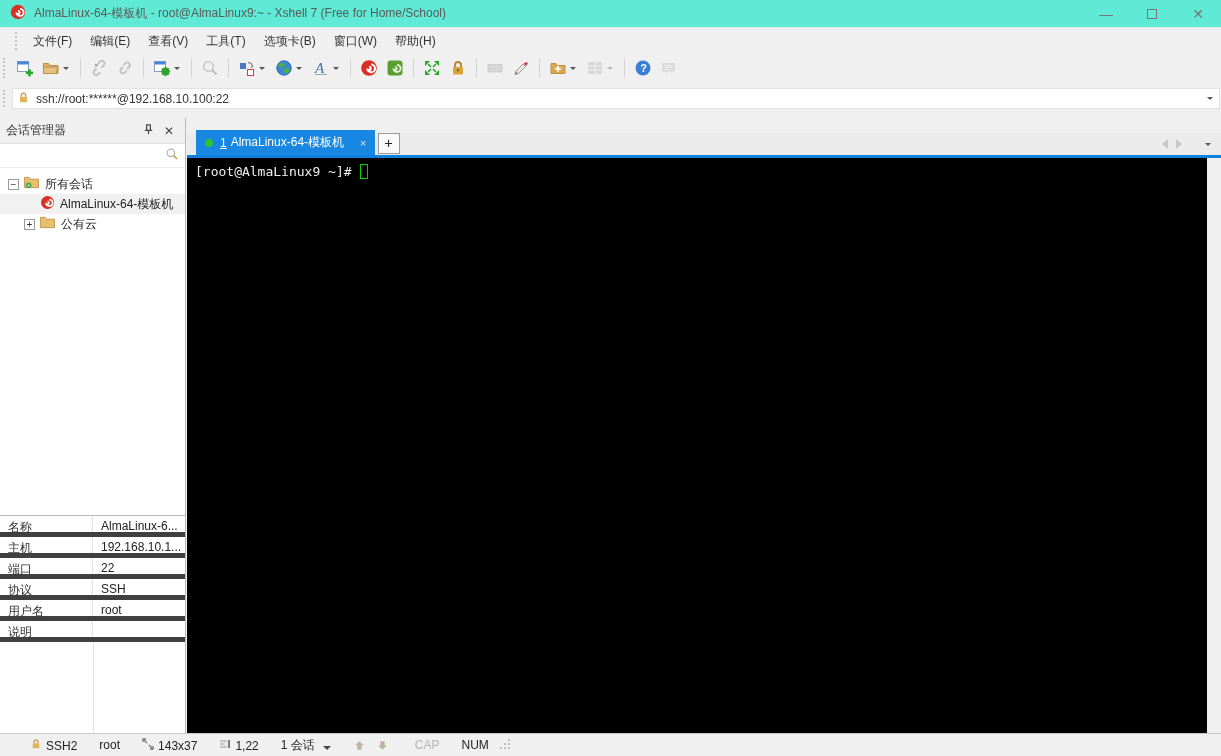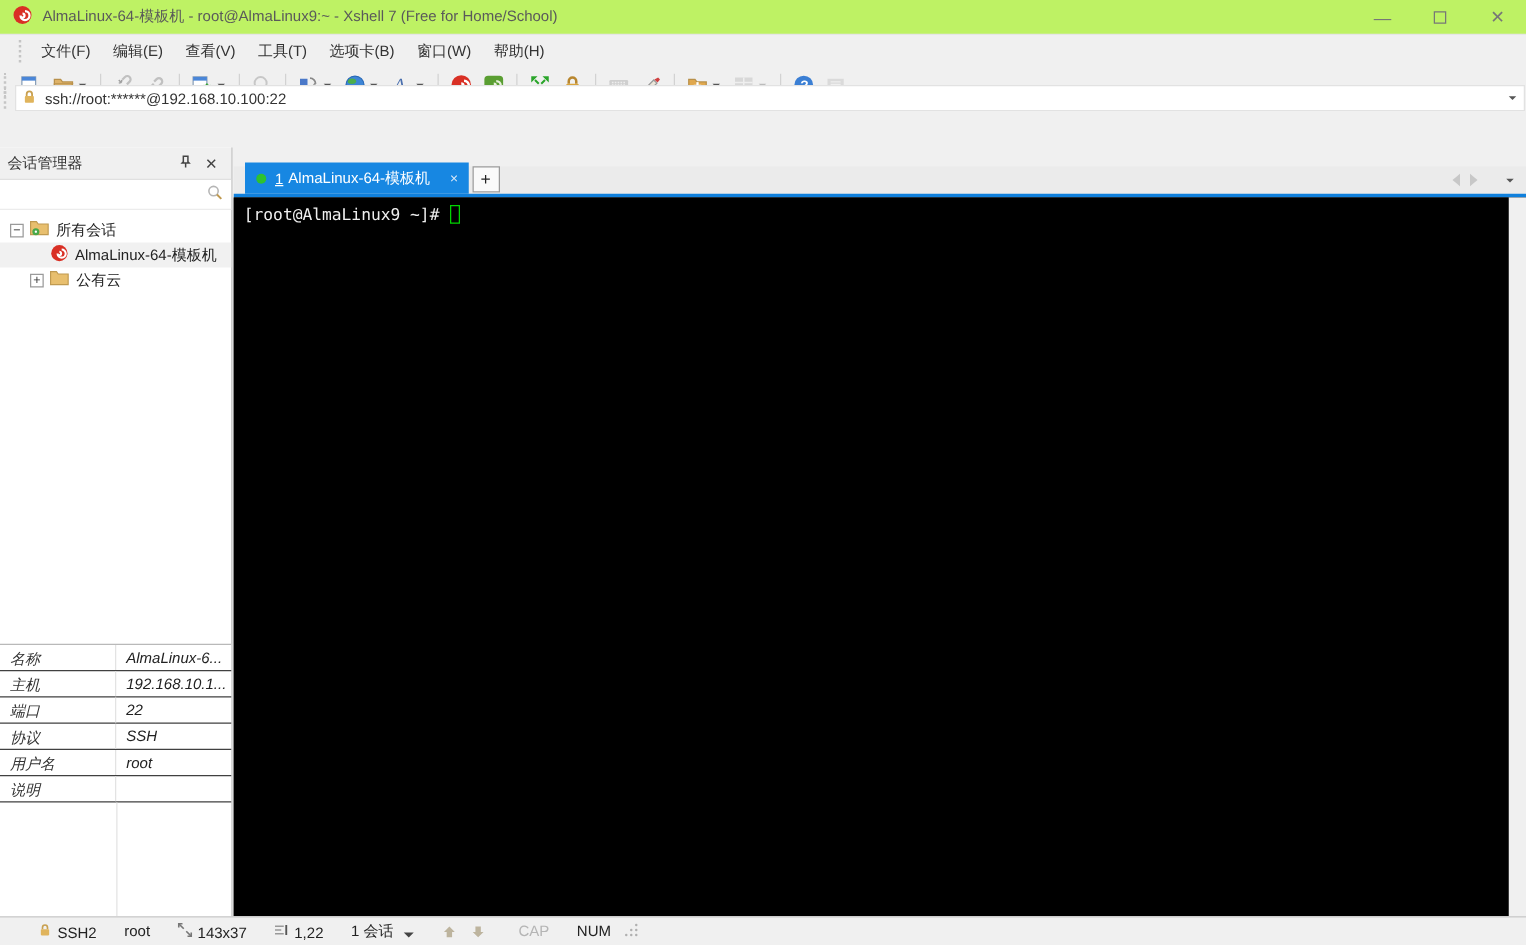--- a/index.html
+++ b/index.html
@@ -4,41 +4,41 @@
 <style>
   * { margin:0; padding:0; box-sizing:border-box; }
   html,body { width:1221px; height:756px; }
   body { font-family:"Liberation Sans","DejaVu Sans",sans-serif; font-size:12px; color:#333; background:#f0f0f0; overflow:hidden; }
   #app { position:relative; width:1221px; height:756px; background:#f0f0f0; }
 
   .row { position:absolute; left:0; right:0; display:flex; align-items:center; }
   .drag { width:5px; align-self:stretch; margin:4px 4px 4px 3px; border-left:2px dotted #c5c5c5; }
 
   
-  .titlebar { top:0; height:28px; background:#bef264; border-bottom:1px solid #e6e6e6; padding-left:10px; }
+  .titlebar { top:0; height:28px; background:#5eead4; border-bottom:1px solid #e6e6e6; padding-left:10px; }
   .titlebar .title { color:#5a5a5a; margin-left:8px; flex:1; }
   .wctrl { display:flex; height:100%; }
   .wbtn { width:46px; height:100%; display:flex; align-items:center; justify-content:center; color:#777; font-size:14px; cursor:default; }
   .wbtn .sq { width:10px; height:10px; border:1px solid #777; display:inline-block; }
 
   
   .menubar { top:28px; height:26px;padding-left:12px; }
   .menu-item { padding:4px 9px; color:#333; cursor:default; }
 
   
   .toolbar { top:54px; height:28px; }
   .tbtn { background:none; border:none; padding:2px 3px; margin:0 1px; display:flex; align-items:center; cursor:default; }
   .tbtn svg { display:block; }
   .caret { width:0; height:0; border:3.5px solid transparent; border-top-color:#555; margin:3px 2px 0 3px; }
   .caret.dis { border-top-color:#bbb; }
   .tsep { width:1px; height:18px; background:#d2d2d2; margin:0 5px; }
   .dis-ic { opacity:.55; filter:grayscale(1); }
 
   
-  .addressrow { top:66px; height:25px; padding-right:1px; }
+  .addressrow { top:86px; height:25px; padding-right:1px; }
   .addrbox { flex:1; height:21px; background:#fff; border:1px solid #e2e2e2; display:flex; align-items:center; padding:0 4px; }
   .addrbox input { flex:1; border:none; outline:none; font:12px "Liberation Sans","DejaVu Sans",sans-serif; color:#333; background:transparent; margin-left:6px; }
 
   
   .infobar { top:107px; height:26px; color:#a9a9a9; }
   .infobar .msg { margin-left:7px; flex:1; }
   .play { width:0; height:0; border:5px solid transparent; border-left:7px solid #c2c2c2; margin-right:14px; }
 
   
   .leftpanel { position:absolute; top:118px; left:0; width:186px; bottom:23px; background:#fff; border-right:1px solid #b9b9b9; }
@@ -46,21 +46,21 @@
   .lp-head .t { flex:1; color:#333; }
   .lp-ic { color:#444; font-size:12px; padding:0 5px; cursor:default; }
   .searchrow { height:24px; display:flex; align-items:center; justify-content:flex-end; border-bottom:1px solid #ececec; padding-right:6px; background:#fff; }
   .tree { padding-top:6px; }
   .trow { height:20px; display:flex; align-items:center; white-space:nowrap; }
   .trow.sel { background:#f1f1f1; }
   .expander { width:11px; height:11px; border:1px solid #9a9a9a; background:#fff; color:#333; font-size:10px; line-height:9px; text-align:center; margin-right:4px; flex:none; }
   .tlabel { margin-left:5px; color:#222; }
 
   .props { position:absolute; left:0; right:0; top:397px; bottom:0; border-top:1px solid #b9b9b9; background:#fff; }
-  .prow { height:21px; display:flex; border-bottom:1px solid #404040;font-style:italic; }
+  .prow { height:21px; display:flex; border-bottom:5px solid #404040; }
   .plabel { width:93px; padding:3px 0 0 8px; color:#333; border-right:1px solid #e3e3e3; }
   .pvalue { flex:1; padding:3px 0 0 8px; color:#222; }
   .pfill { position:absolute; left:93px; top:126px; bottom:0; width:1px; background:#e3e3e3; }
 
   .rightpanel { position:absolute; top:133px; left:187px; right:0; bottom:23px; display:flex; flex-direction:column; }
   .tabbar { height:25px; background:#ebebeb; display:flex; align-items:flex-end; border-bottom:3px solid #1080dc; }
   .tab { height:25px; margin-left:9px; background:#1787e2; color:#fff; display:flex; align-items:center; padding:0 8px 0 9px; cursor:default; }
   .tab .dot { width:8px; height:8px; border-radius:50%; background:#2ec22e; margin-right:7px; }
   .tab .num { text-decoration:underline; margin-right:4px; }
   .tab .x { margin-left:16px; color:#dce9f7; font-size:11px; }

